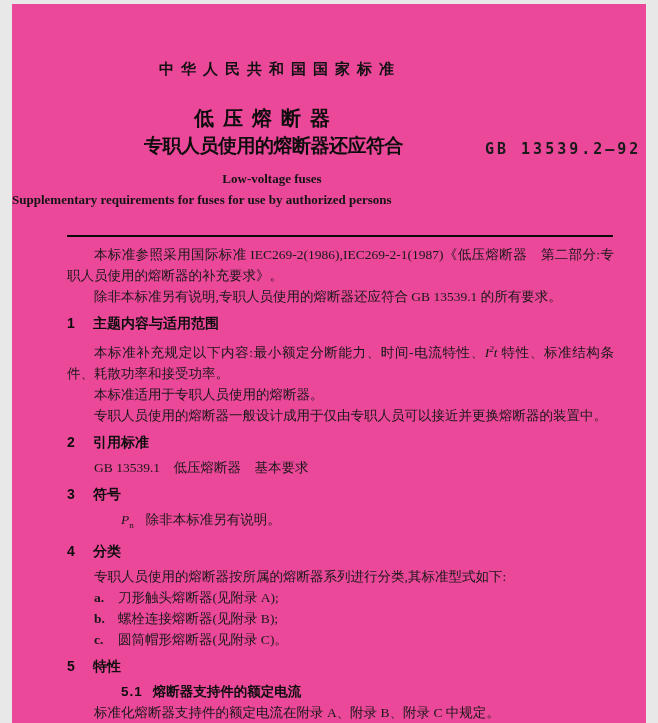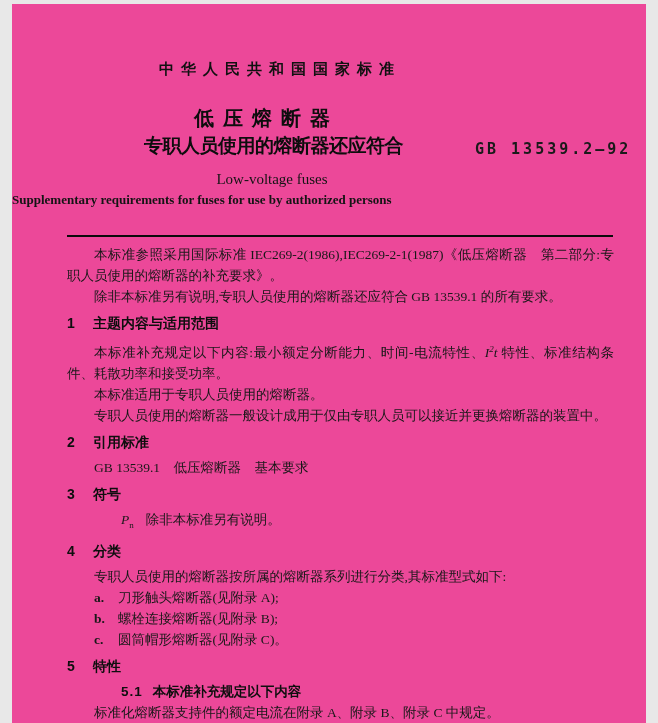--- a/index.html
+++ b/index.html
@@ -25,30 +25,30 @@
     font-weight:bold;font-size:20px;letter-spacing:9px;
     color:#0d0d0d;
   }
   .subtitle-cn{
     position:absolute;left:132px;top:129px;
     font-family:"Liberation Sans", sans-serif;
     font-weight:bold;font-size:19px;letter-spacing:-0.5px;
     color:#0d0d0d;
   }
   .std-no{
-    position:absolute;left:463px;top:136px;
+    position:absolute;left:473px;top:136px;
     font-family:"DejaVu Sans Mono", monospace;
     font-weight:bold;font-size:15px;letter-spacing:3px;
     color:#1a1a1a;
   }
   .title-en{
     position:absolute;left:0;top:167px;width:520px;
     text-align:center;
     font-family:"Liberation Serif", serif;
-    font-weight:normal;font-size:15px;
+    font-weight:bold;font-size:13px;
     color:#141414;
   }
   .subtitle-en{
     position:absolute;left:0;top:188px;width:520px;
     text-align:left;
     font-family:"Liberation Serif", serif;
     font-weight:bold;font-size:13px;
     color:#141414;
   }
   .rule{
@@ -150,21 +150,21 @@
     <div class="list-item">
       <span class="li-label">c.</span>
       <span>圆筒帽形熔断器(见附录 C)。</span>
     </div>
 
     <div class="sec-h">
       <span class="num">5</span><span>特性</span>
     </div>
 
     <p class="sub-h">
-      <span class="num">5.1</span><span>本标准补充规定以下内容</span>
+      <span class="num">5.1</span><span>熔断器支持件的额定电流</span>
     </p>
     <p>标准化熔断器支持件的额定电流在附录 A、附录 B、附录 C 中规定。</p>
 
     <p class="sub-h">
       <span class="num">5.2</span><span>熔断体的额定耗散功率和熔断器支持件的额定接受功率</span>
     </p>
 
   </div>
 </div>
 

